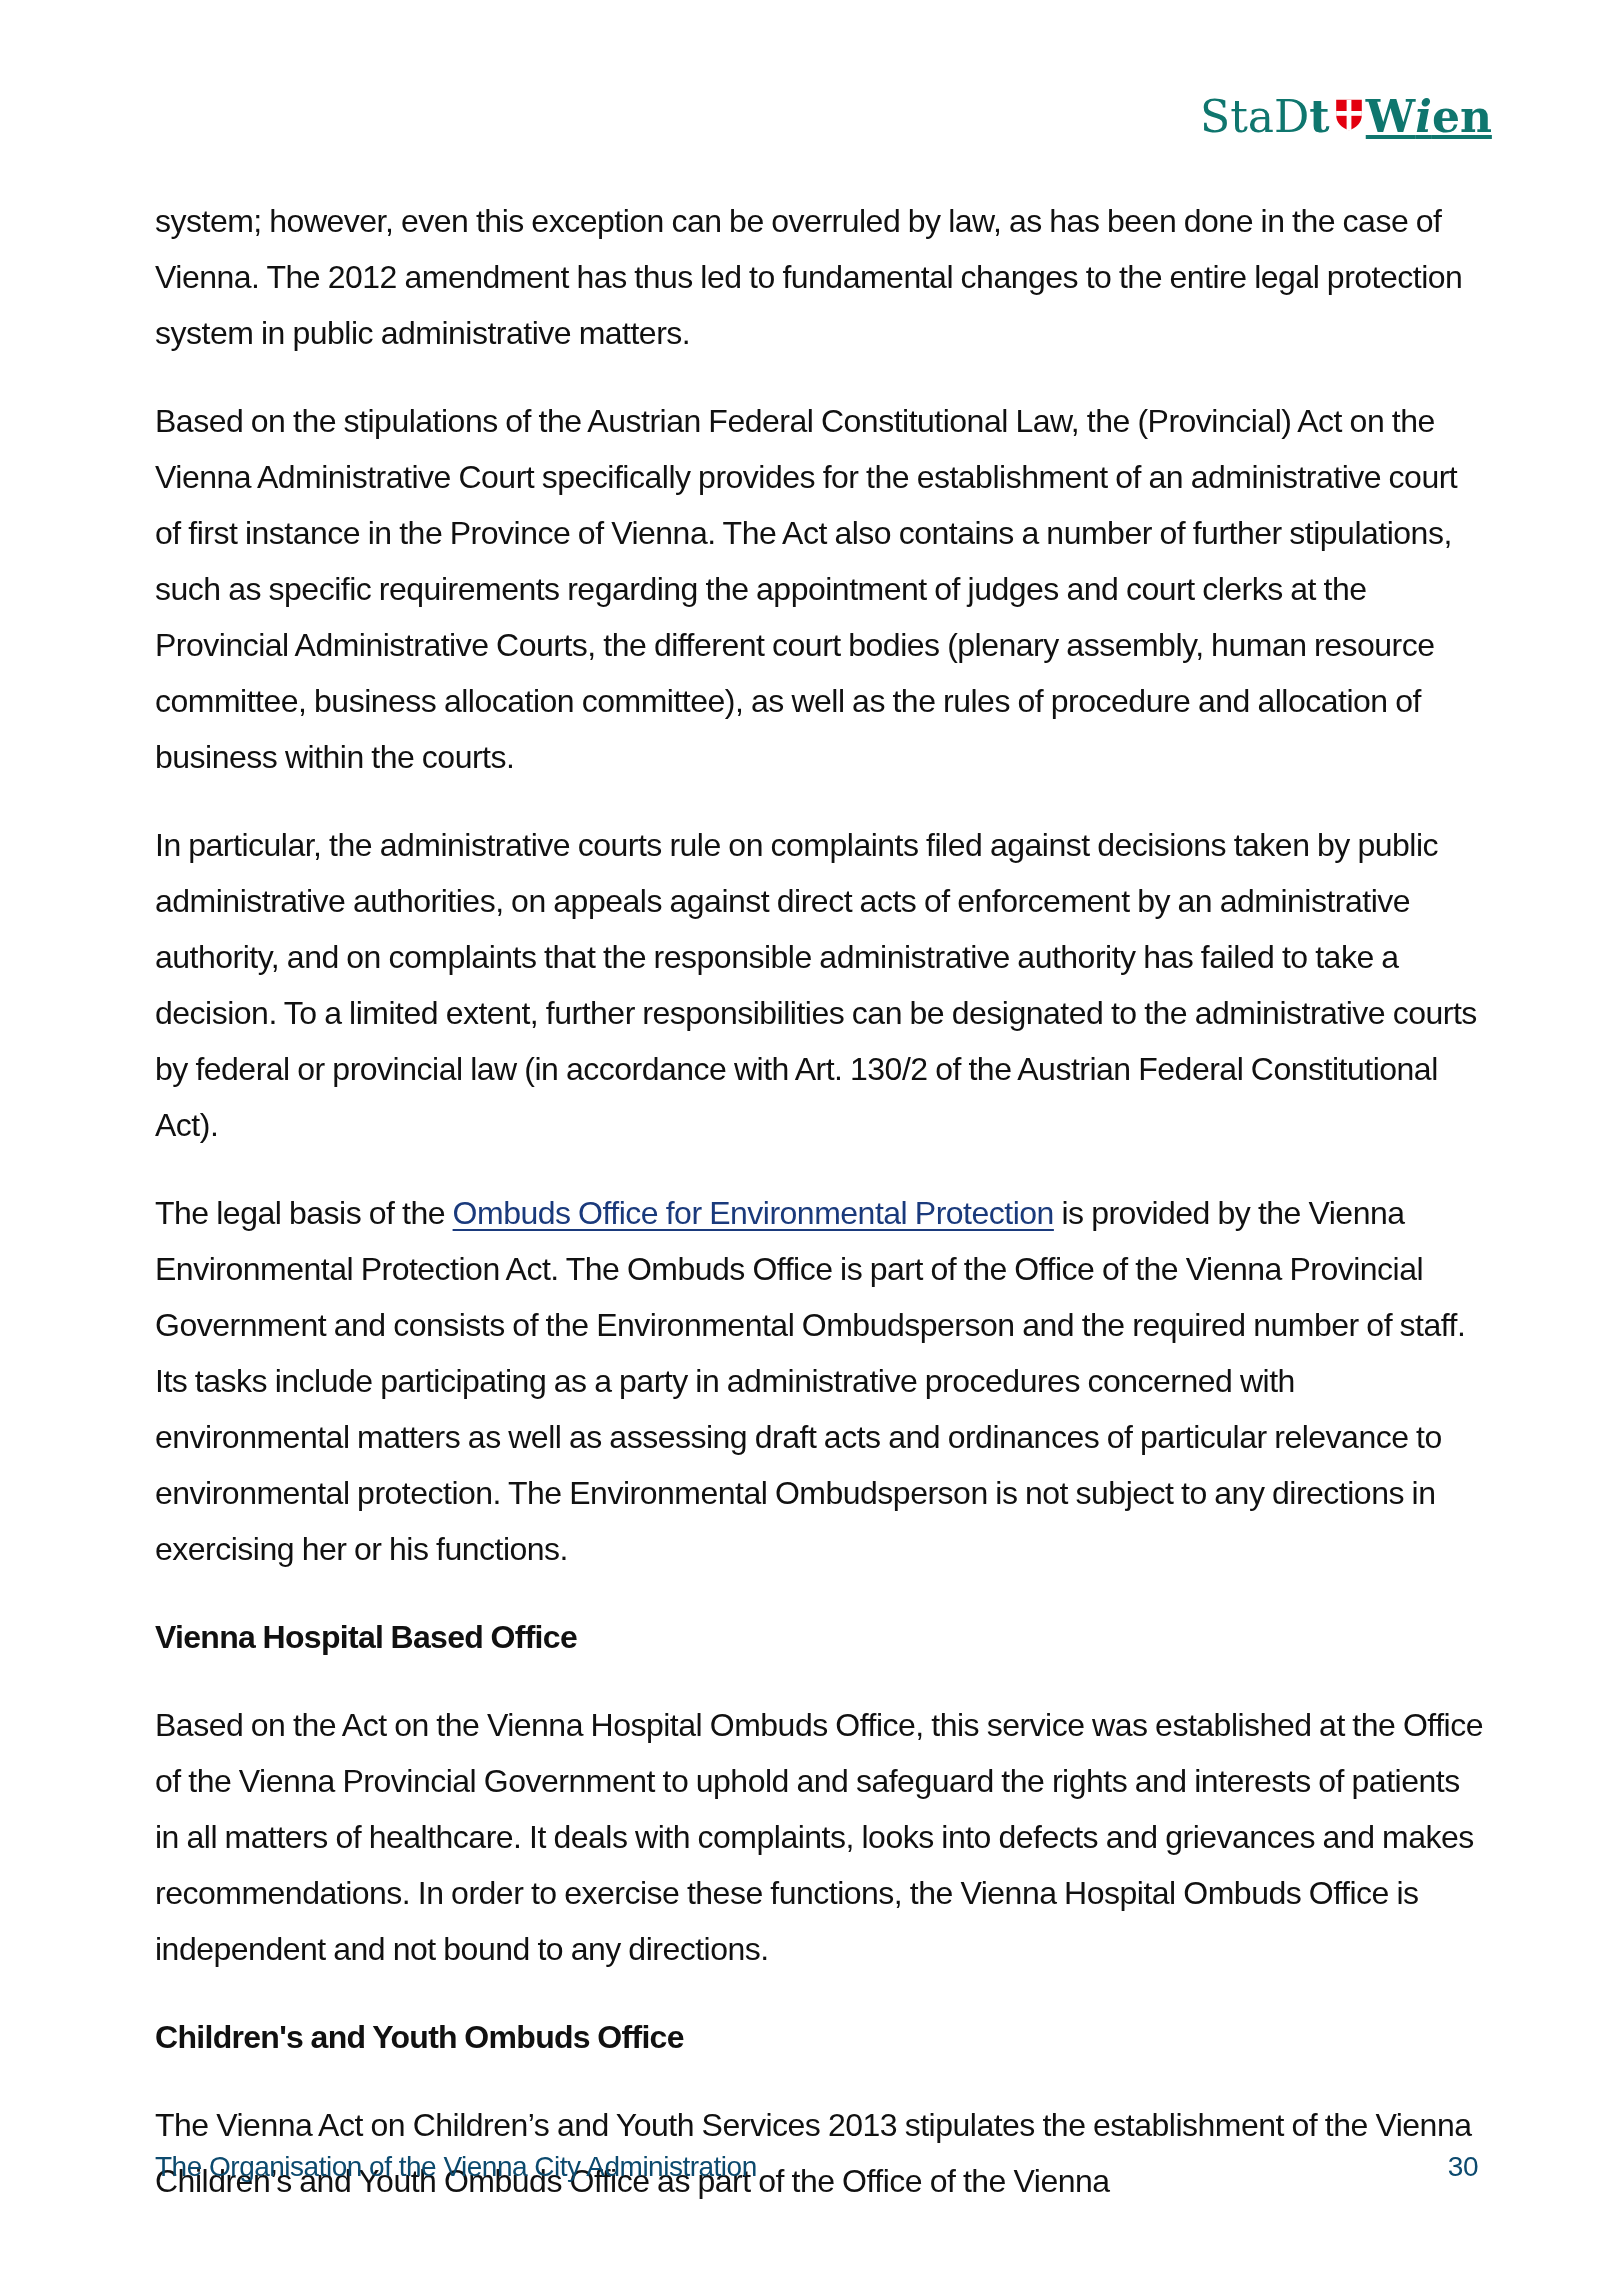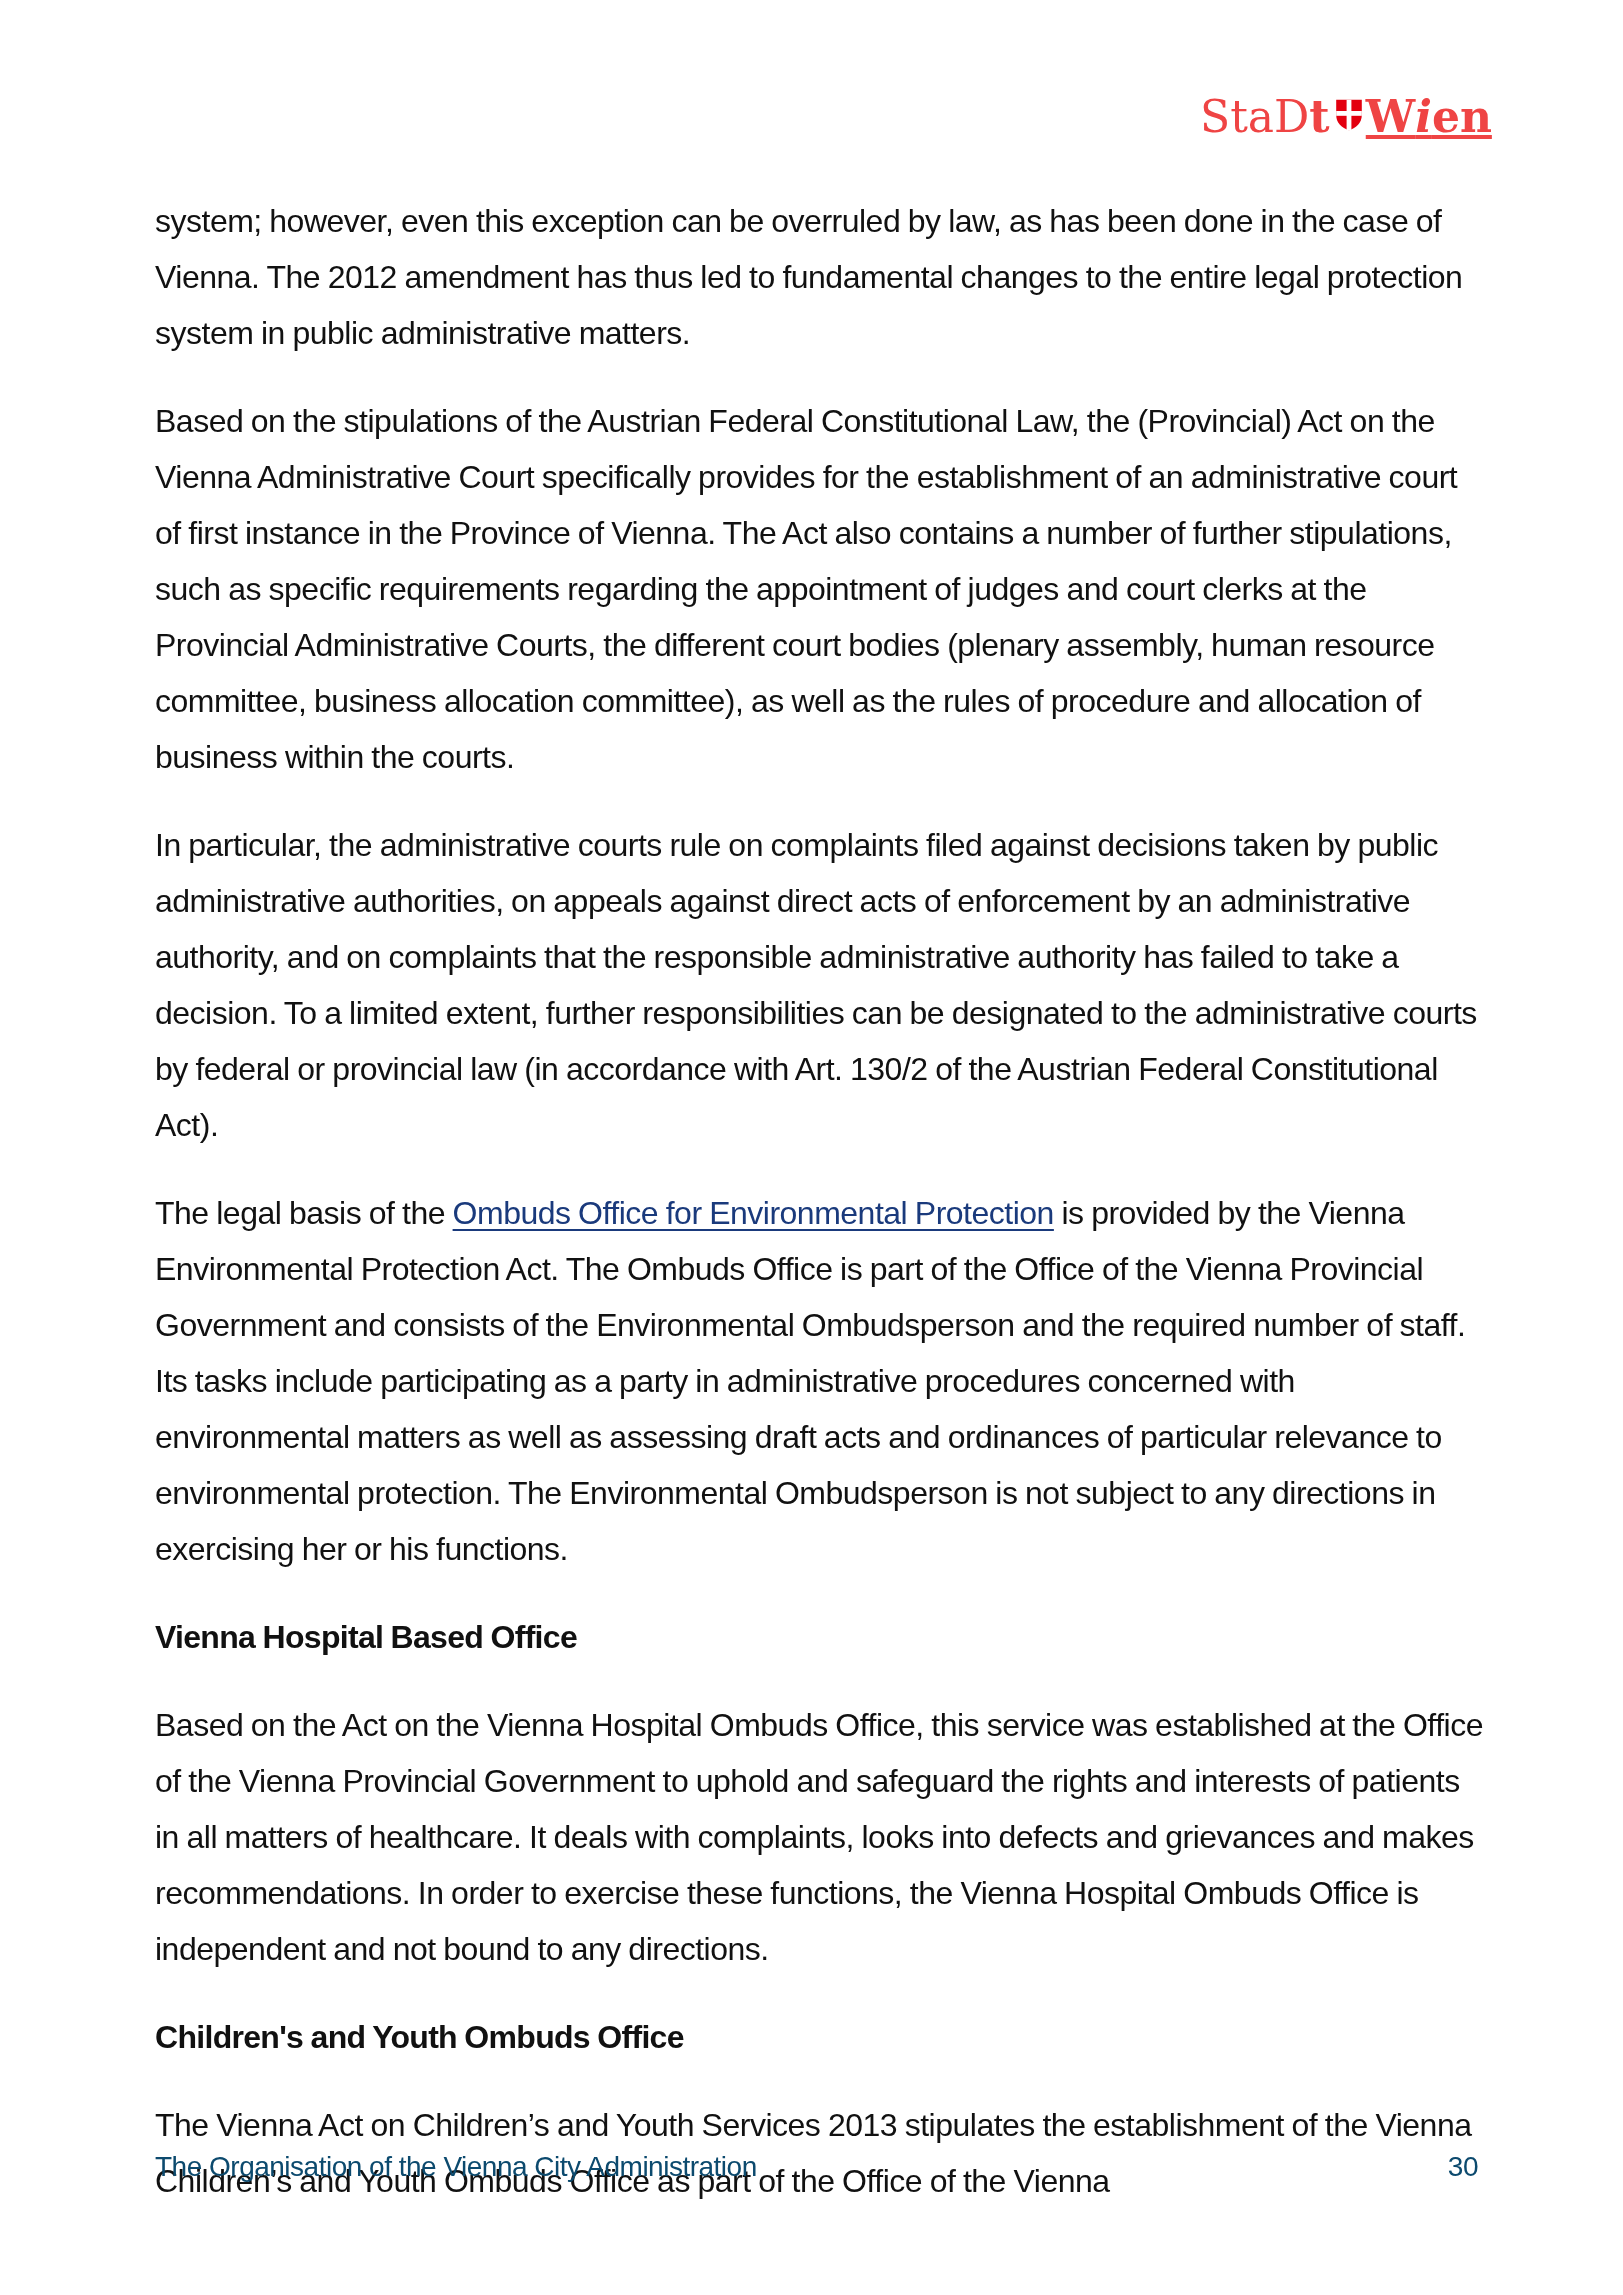--- a/index.html
+++ b/index.html
@@ -17,21 +17,21 @@
     }
     .logo {
       position: absolute;
       top: 88px;
       left: 1200px;
       height: 57px;
       display: flex;
       align-items: center;
       font-family: "DejaVu Serif", serif;
       font-size: 44px;
-      color: #ef4444;
+      color: #0f766e;
       letter-spacing: 0px;
     }
     .logo .stadt { font-weight: normal; }
     .logo .stadt b { font-weight: bold; }
     .logo .wien { font-weight: bold; text-decoration: underline; }
     .logo .wien i { font-style: italic; font-weight: bold; }
     .shield {
       display: inline-block;
       width: 28px;
       height: 32px;

